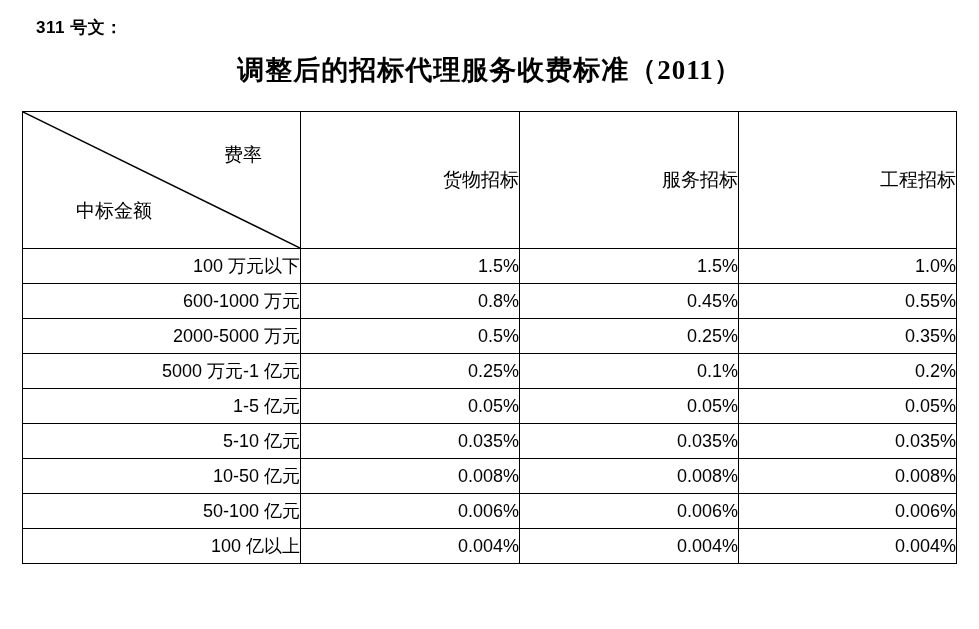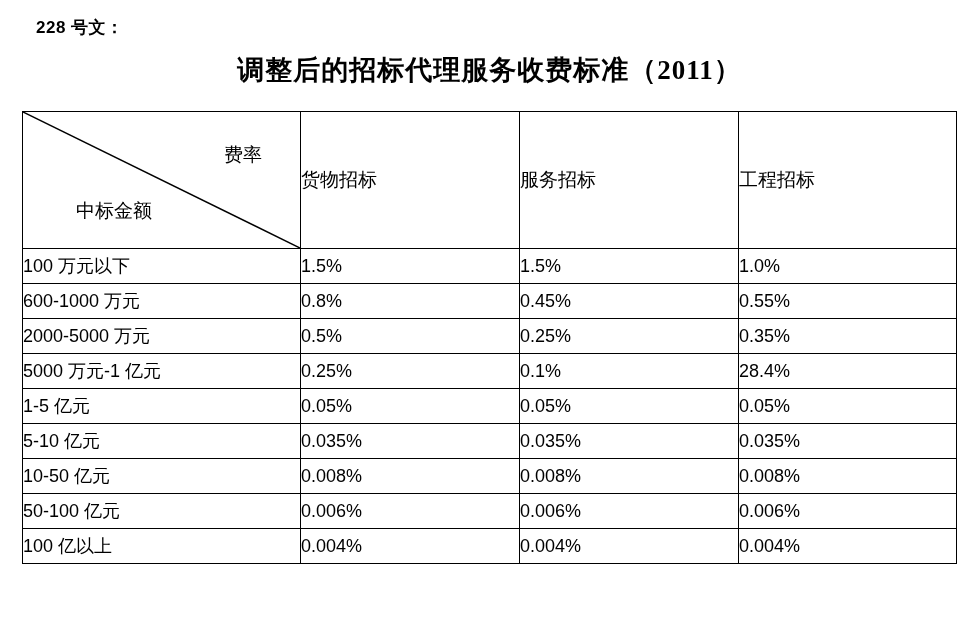--- a/index.html
+++ b/index.html
@@ -46,21 +46,21 @@
     top: 111px;
     width: 934px;
   }
   table.fee-table {
     border-collapse: collapse;
     width: 934px;
     table-layout: fixed;
   }
   table.fee-table td {
     border: 1px solid #000000;
-    text-align: left;
+    text-align: right;
     vertical-align: middle;
     font-family: "Liberation Sans", sans-serif;
     font-size: 18px;
     height: 34px;
     padding: 0;
   }
   table.fee-table td.head {
     font-size: 19px;
     height: 136px;
   }
@@ -107,21 +107,21 @@
   .row-label {
     font-family: "Liberation Sans", sans-serif;
     font-size: 18px;
   }
 </style>
 </head>
 <body>
 
 <div class="page">
 
-  <div class="doc-number">228 号文：</div>
+  <div class="doc-number">311 号文：</div>
 
   <div class="doc-title">调整后的招标代理服务收费标准（2011）</div>
 
   <div class="table-wrap">
     <table class="fee-table">
       <colgroup>
         <col class="c1">
           <col class="c2">
           <col class="c3">
           <col class="c4">
@@ -155,21 +155,21 @@
         <tr>
           <td class="row-label">2000-5000 万元</td>
           <td>0.5%</td>
           <td>0.25%</td>
           <td>0.35%</td>
         </tr>
         <tr>
           <td class="row-label">5000 万元-1 亿元</td>
           <td>0.25%</td>
           <td>0.1%</td>
-          <td>28.4%</td>
+          <td>0.2%</td>
         </tr>
         <tr>
           <td class="row-label">1-5 亿元</td>
           <td>0.05%</td>
           <td>0.05%</td>
           <td>0.05%</td>
         </tr>
         <tr>
           <td class="row-label">5-10 亿元</td>
           <td>0.035%</td>

